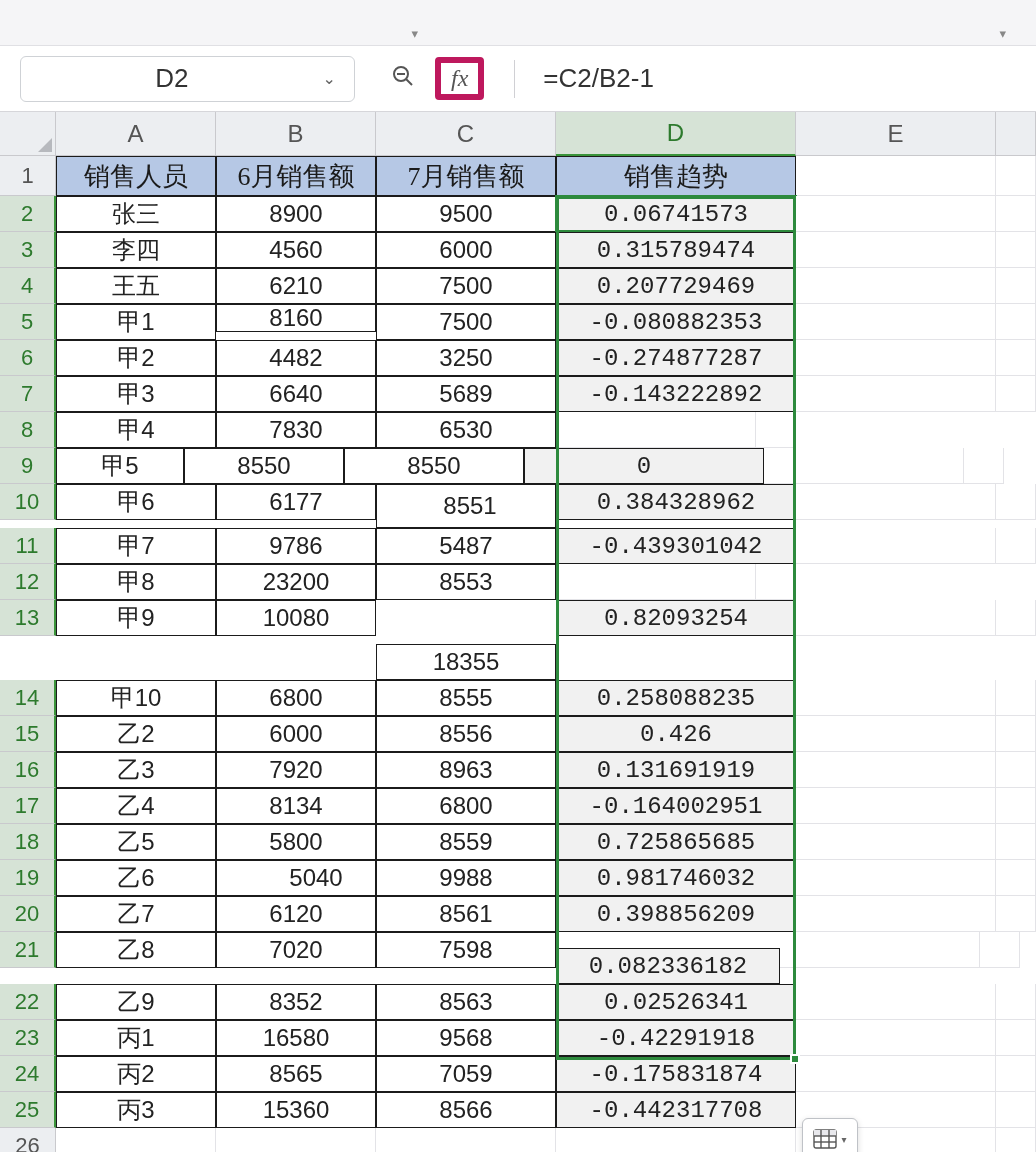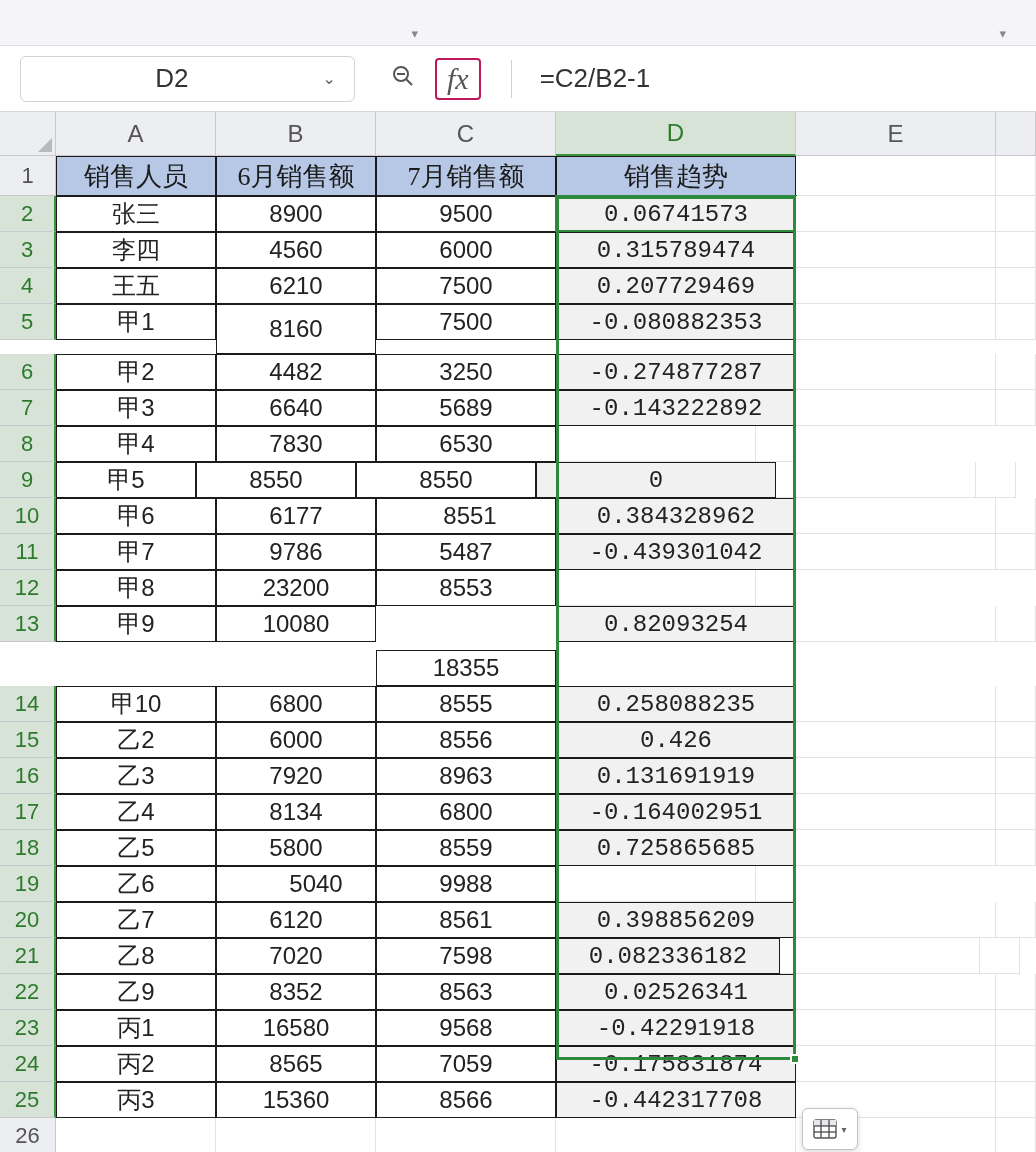--- a/index.html
+++ b/index.html
@@ -46,21 +46,21 @@
   .namebox-wrap .cellref {
     flex: 1;
     text-align: center;
     font-size: 26px;
     color: #333;
     font-family: Arial, sans-serif;
   }
   .namebox-wrap .chev { color:#666; font-size:16px; }
   .fx-group { display:flex; align-items:center; gap:20px; }
   .fx-group .zoom-icon { font-size:22px; color:#555; }
-  .fx-group .fx-label { font-style: italic; font-family: "Times New Roman", serif; font-size:30px; color:#555; border:2px solid #be185d; border-radius:4px; padding:2px 10px; }
+  .fx-group .fx-label { font-style: italic; font-family: "Times New Roman", serif; font-size:24px; color:#555; border:6px solid #be185d; border-radius:4px; padding:2px 10px; }
   .fx-group .divider { width:1px; height:38px; background:#d0d0d4; margin:0 4px 0 10px;}
   .formula-input {
     font-size: 26px;
     font-family: Arial, sans-serif;
     color:#333;
     border:none;
     outline:none;
     background:transparent;
     width: 380px;
     padding-left: 4px;
@@ -224,21 +224,21 @@
         <div class="cell datacell" style="width: 160px; height: 36px;">王五</div>
         <div class="cell datacell" style="width: 160px; height: 36px;">6210</div>
         <div class="cell datacell" style="width: 180px; height: 36px;">7500</div>
         <div class="cell datacell trendcell" style="width: 240px; height: 36px;">0.207729469</div>
         <div class="cell " style="width: 200px; height: 36px;"></div>
         <div class="cell " style="width: 40px; height: 36px;"></div>
       </div>
       <div class="row">
         <div class="rowhead sel" style="height: 36px;">5</div>
         <div class="cell datacell" style="width: 160px; height: 36px;">甲1</div>
-        <div class="cell datacell" style="width: 160px; height: 50px;">8160</div>
+        <div class="cell datacell" style="width: 160px; height: 28px;">8160</div>
         <div class="cell datacell" style="width: 180px; height: 36px;">7500</div>
         <div class="cell datacell trendcell" style="width: 240px; height: 36px;">-0.080882353</div>
         <div class="cell " style="width: 200px; height: 36px;"></div>
         <div class="cell " style="width: 40px; height: 36px;"></div>
       </div>
       <div class="row">
         <div class="rowhead sel" style="height: 36px;">6</div>
         <div class="cell datacell" style="width: 160px; height: 36px;">甲2</div>
         <div class="cell datacell" style="width: 160px; height: 36px;">4482</div>
         <div class="cell datacell" style="width: 180px; height: 36px;">3250</div>
@@ -258,32 +258,32 @@
       <div class="row">
         <div class="rowhead sel" style="height: 36px;">8</div>
         <div class="cell datacell" style="width: 160px; height: 36px;">甲4</div>
         <div class="cell datacell" style="width: 160px; height: 36px;">7830</div>
         <div class="cell datacell" style="width: 180px; height: 36px;">6530</div>
         <div class="cell " style="width: 200px; height: 36px;"></div>
         <div class="cell " style="width: 40px; height: 36px;"></div>
       </div>
       <div class="row">
         <div class="rowhead sel" style="height: 36px;">9</div>
-        <div class="cell datacell" style="width: 140px; height: 36px;">甲5</div>
+        <div class="cell datacell" style="width: 128px; height: 36px;">甲5</div>
         <div class="cell datacell" style="width: 160px; height: 36px;">8550</div>
         <div class="cell datacell" style="width: 180px; height: 36px;">8550</div>
         <div class="cell datacell trendcell" style="width: 240px; height: 36px;">0</div>
         <div class="cell " style="width: 200px; height: 36px;"></div>
         <div class="cell " style="width: 40px; height: 36px;"></div>
       </div>
       <div class="row">
         <div class="rowhead sel" style="height: 36px;">10</div>
         <div class="cell datacell" style="width: 160px; height: 36px;">甲6</div>
         <div class="cell datacell" style="width: 160px; height: 36px;">6177</div>
-        <div class="cell datacell" style="width: 180px; height: 36px; padding-left: 8px;">8551</div>
+        <div class="cell datacell" style="width: 180px; height: 44px; padding-left: 8px;">8551</div>
         <div class="cell datacell trendcell" style="width: 240px; height: 36px;">0.384328962</div>
         <div class="cell " style="width: 200px; height: 36px;"></div>
         <div class="cell " style="width: 40px; height: 36px;"></div>
       </div>
       <div class="row">
         <div class="rowhead sel" style="height: 36px;">11</div>
         <div class="cell datacell" style="width: 160px; height: 36px;">甲7</div>
         <div class="cell datacell" style="width: 160px; height: 36px;">9786</div>
         <div class="cell datacell" style="width: 180px; height: 36px;">5487</div>
         <div class="cell datacell trendcell" style="width: 240px; height: 36px;">-0.439301042</div>
@@ -350,38 +350,39 @@
         <div class="cell datacell" style="width: 180px; height: 36px;">8559</div>
         <div class="cell datacell trendcell" style="width: 240px; height: 36px;">0.725865685</div>
         <div class="cell " style="width: 200px; height: 36px;"></div>
         <div class="cell " style="width: 40px; height: 36px;"></div>
       </div>
       <div class="row">
         <div class="rowhead sel" style="height: 36px;">19</div>
         <div class="cell datacell" style="width: 160px; height: 36px;">乙6</div>
         <div class="cell datacell" style="width: 160px; height: 36px; padding-left: 40px;">5040</div>
         <div class="cell datacell" style="width: 180px; height: 36px;">9988</div>
+        <div class="cell datacell trendcell" style="width: 240px; height: 36px;">0.981746032</div>
         <div class="cell " style="width: 200px; height: 36px;"></div>
         <div class="cell " style="width: 40px; height: 36px;"></div>
       </div>
       <div class="row">
         <div class="rowhead sel" style="height: 36px;">20</div>
         <div class="cell datacell" style="width: 160px; height: 36px;">乙7</div>
         <div class="cell datacell" style="width: 160px; height: 36px;">6120</div>
         <div class="cell datacell" style="width: 180px; height: 36px;">8561</div>
         <div class="cell datacell trendcell" style="width: 240px; height: 36px;">0.398856209</div>
         <div class="cell " style="width: 200px; height: 36px;"></div>
         <div class="cell " style="width: 40px; height: 36px;"></div>
       </div>
       <div class="row">
         <div class="rowhead sel" style="height: 36px;">21</div>
         <div class="cell datacell" style="width: 160px; height: 36px;">乙8</div>
         <div class="cell datacell" style="width: 160px; height: 36px;">7020</div>
         <div class="cell datacell" style="width: 180px; height: 36px;">7598</div>
-        <div class="cell datacell trendcell" style="width: 224px; height: 36px;">0.082336182</div>
+        <div class="cell datacell trendcell" style="width: 224px; height: 36px; margin-top: 16px;">0.082336182</div>
         <div class="cell " style="width: 200px; height: 36px;"></div>
         <div class="cell " style="width: 40px; height: 36px;"></div>
       </div>
       <div class="row">
         <div class="rowhead sel" style="height: 36px;">22</div>
         <div class="cell datacell" style="width: 160px; height: 36px;">乙9</div>
         <div class="cell datacell" style="width: 160px; height: 36px;">8352</div>
         <div class="cell datacell" style="width: 180px; height: 36px;">8563</div>
         <div class="cell datacell trendcell" style="width: 240px; height: 36px;">0.02526341</div>
         <div class="cell " style="width: 200px; height: 36px;"></div>

